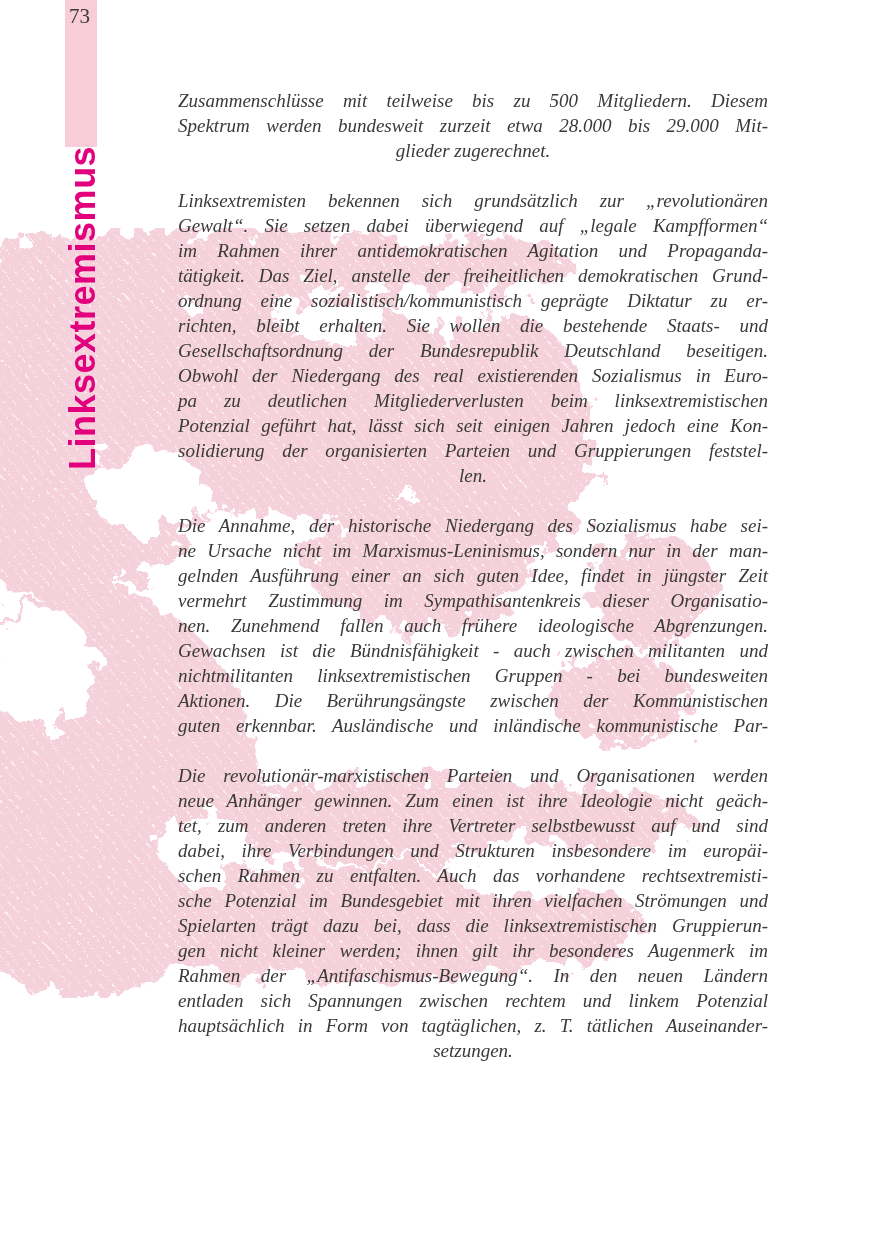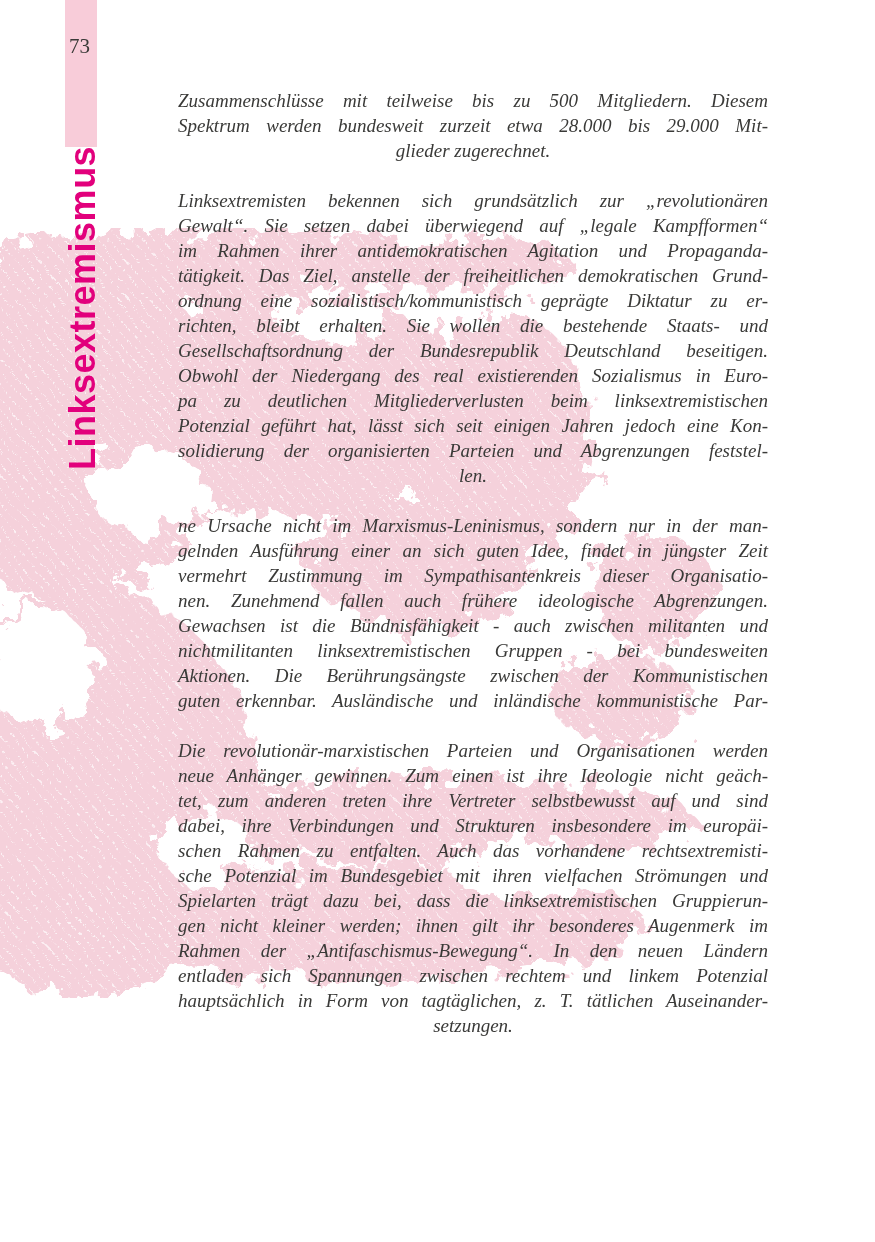--- a/index.html
+++ b/index.html
@@ -27,21 +27,21 @@
   
   .page-bar {
     position: absolute;
     left: 65px; top: 0;
     width: 32px; height: 147px;
     background: var(--bar-pink, #f8ccd9);
     z-index: 2;
   }
   .page-num {
     display: block;
-    padding: 34px 0 0 4px;
+    padding: 4px 0 0 4px;
     font-size: 21px;
     line-height: 24px;
     color: var(--text-color, #3a3a38);
     font-family: "Liberation Serif", serif;
   }
 
   
   .side-heading {
     position: absolute;
     left: 57px; top: 170px;
@@ -129,24 +129,25 @@
         <div class="line just">Linksextremisten bekennen sich grundsätzlich zur „revolutionären</div>
         <div class="line just">Gewalt“. Sie setzen dabei überwiegend auf „legale Kampfformen“</div>
         <div class="line just">im Rahmen ihrer antidemokratischen Agitation und Propaganda-</div>
         <div class="line just">tätigkeit. Das Ziel, anstelle der freiheitlichen demokratischen Grund-</div>
         <div class="line just">ordnung eine sozialistisch/kommunistisch geprägte Diktatur zu er-</div>
         <div class="line just">richten, bleibt erhalten. Sie wollen die bestehende Staats- und</div>
         <div class="line just">Gesellschaftsordnung der Bundesrepublik Deutschland beseitigen.</div>
         <div class="line just">Obwohl der Niedergang des real existierenden Sozialismus in Euro-</div>
         <div class="line just">pa zu deutlichen Mitgliederverlusten beim linksextremistischen</div>
         <div class="line just">Potenzial geführt hat, lässt sich seit einigen Jahren jedoch eine Kon-</div>
-        <div class="line just">solidierung der organisierten Parteien und Abgrenzungen feststel-</div>
+        <div class="line just">solidierung der organisierten Parteien und Gruppierungen feststel-</div>
         <div class="line">len.</div>
       </div>
       <div class="paragraph">
+        <div class="line just">Die Annahme, der historische Niedergang des Sozialismus habe sei-</div>
         <div class="line just">ne Ursache nicht im Marxismus-Leninismus, sondern nur in der man-</div>
         <div class="line just">gelnden Ausführung einer an sich guten Idee, findet in jüngster Zeit</div>
         <div class="line just">vermehrt Zustimmung im Sympathisantenkreis dieser Organisatio-</div>
         <div class="line just">nen. Zunehmend fallen auch frühere ideologische Abgrenzungen.</div>
         <div class="line just">Gewachsen ist die Bündnisfähigkeit - auch zwischen militanten und</div>
         <div class="line just">nichtmilitanten linksextremistischen Gruppen - bei bundesweiten</div>
         <div class="line just">Aktionen. Die Berührungsängste zwischen der Kommunistischen</div>
         <div class="line just">guten erkennbar. Ausländische und inländische kommunistische Par-</div>
       </div>
       <div class="paragraph">

